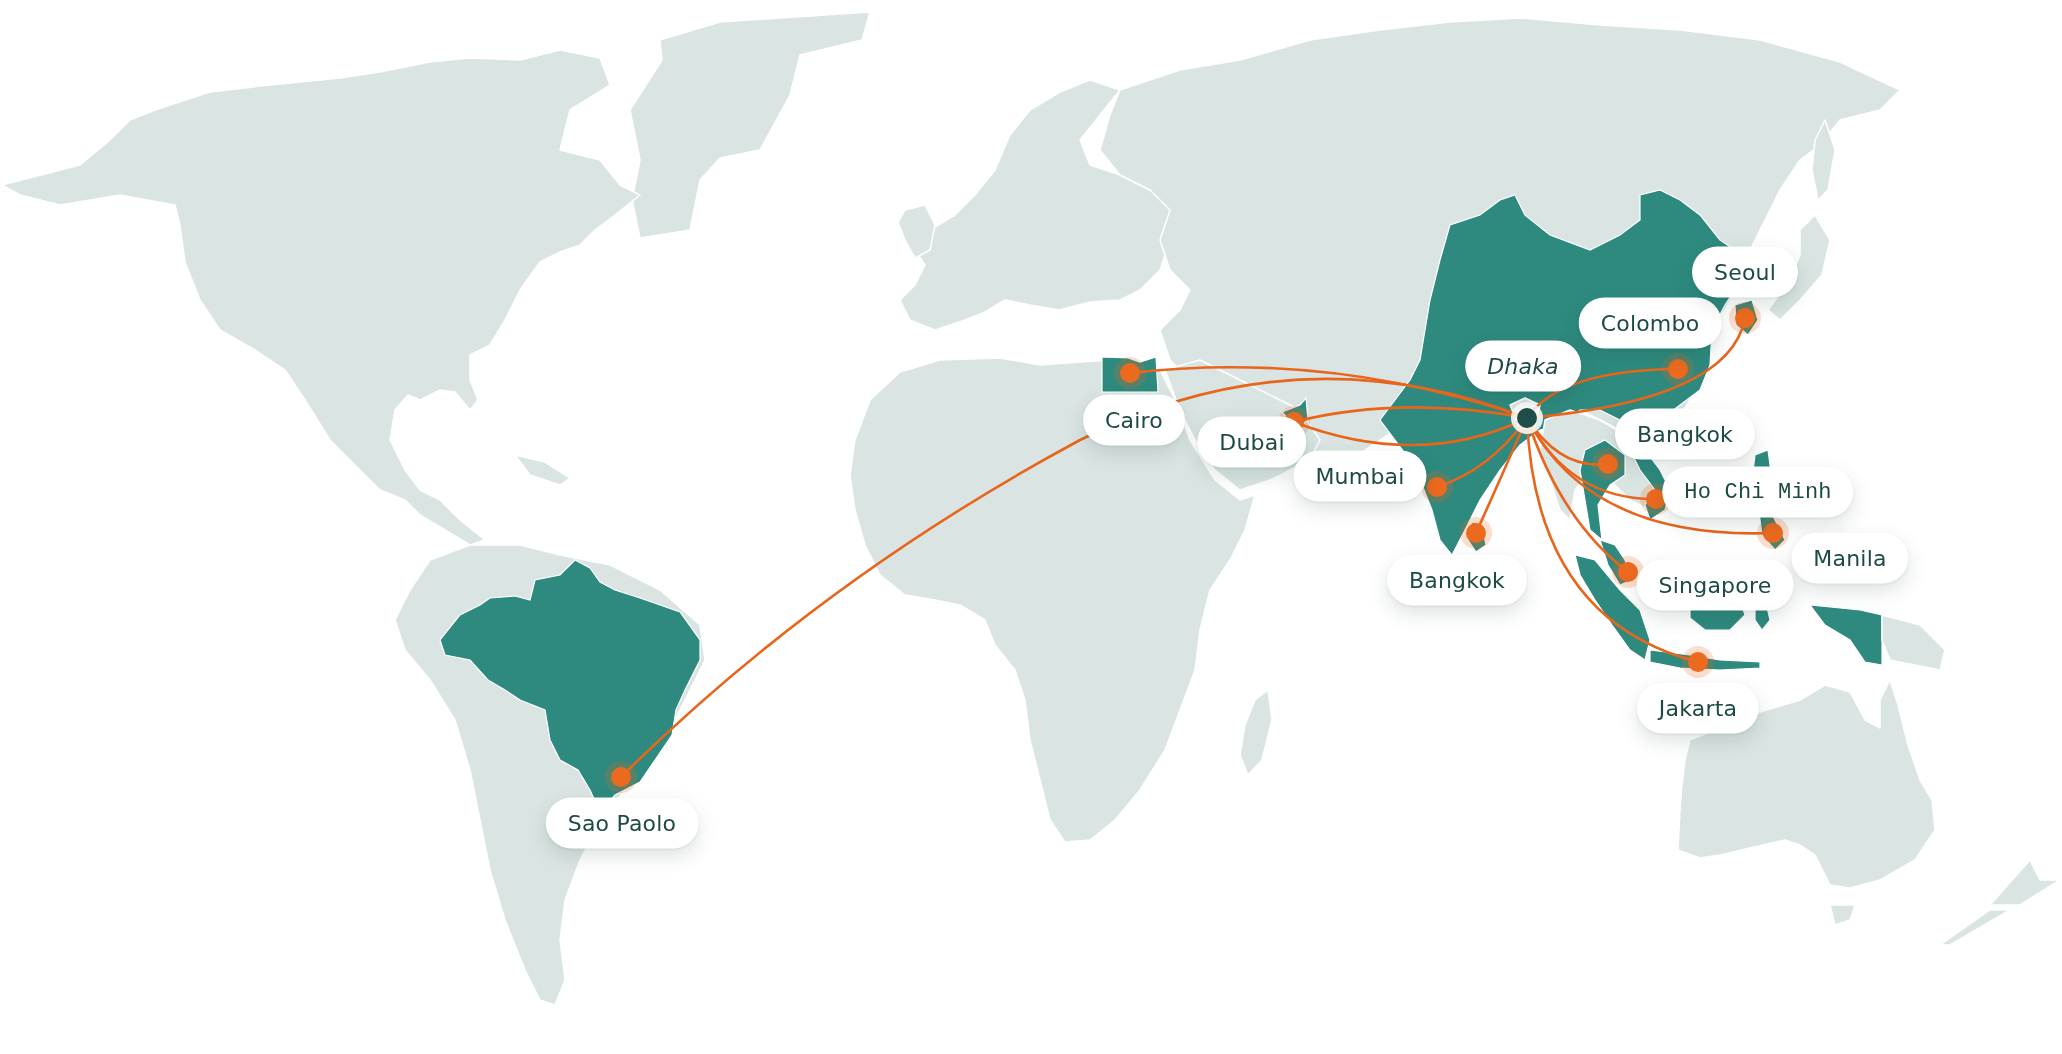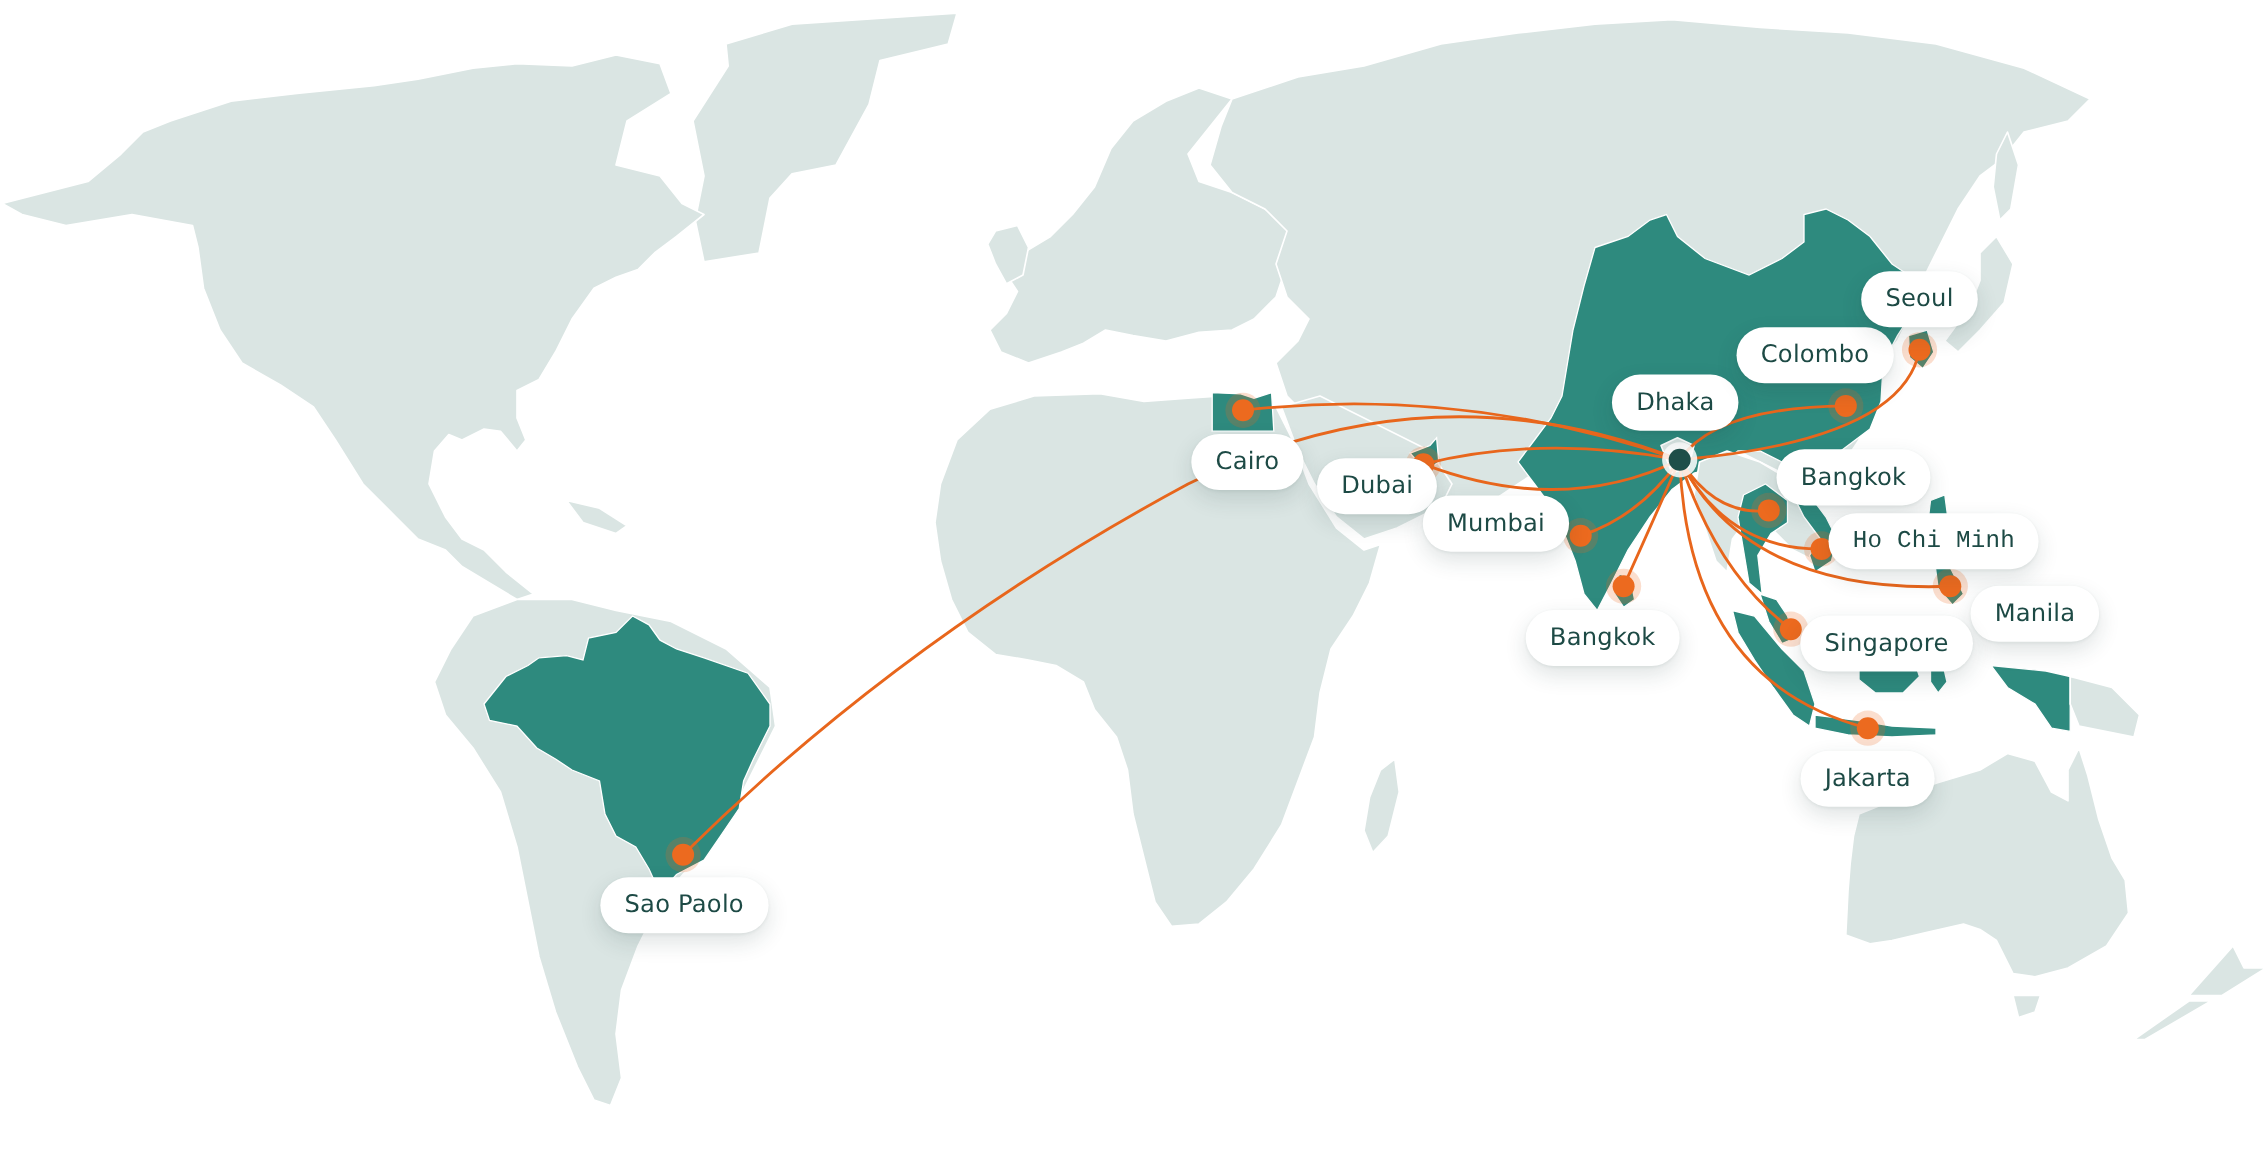--- a/index.html
+++ b/index.html
@@ -153,21 +153,21 @@
       </g>
     </g>
 
   <g>
     <circle class="hub-glow" cx="1527" cy="418" r="16"></circle>
     <circle class="hub-dot" cx="1527" cy="418" r="10"></circle>
   </g>
 </svg>
 
 <div id="labels">
-  <div class="label" style="left:1523px;top:366px;">Dhaka</div>
+  <div class="label" style="left:1523px;top:366px;font-style:italic;">Dhaka</div>
   <div class="label" style="left:1134px;top:420px;">Cairo</div>
   <div class="label" style="left:1252px;top:442px;">Dubai</div>
   <div class="label" style="left:1360px;top:476px;">Mumbai</div>
   <div class="label" style="left:1457px;top:580px;">Bangkok</div>
   <div class="label" style="left:1650px;top:323px;">Colombo</div>
   <div class="label" style="left:1745px;top:272px;">Seoul</div>
   <div class="label" style="left:1685px;top:434px;text-align:right;">Bangkok</div>
   <div class="label" style="left:1758px;top:492px;font-family:Liberation Mono, monospace;">Ho Chi Minh</div>
   <div class="label" style="left:1850px;top:558px;text-align:center;">Manila</div>
   <div class="label" style="left:1715px;top:585px;">Singapore</div>

